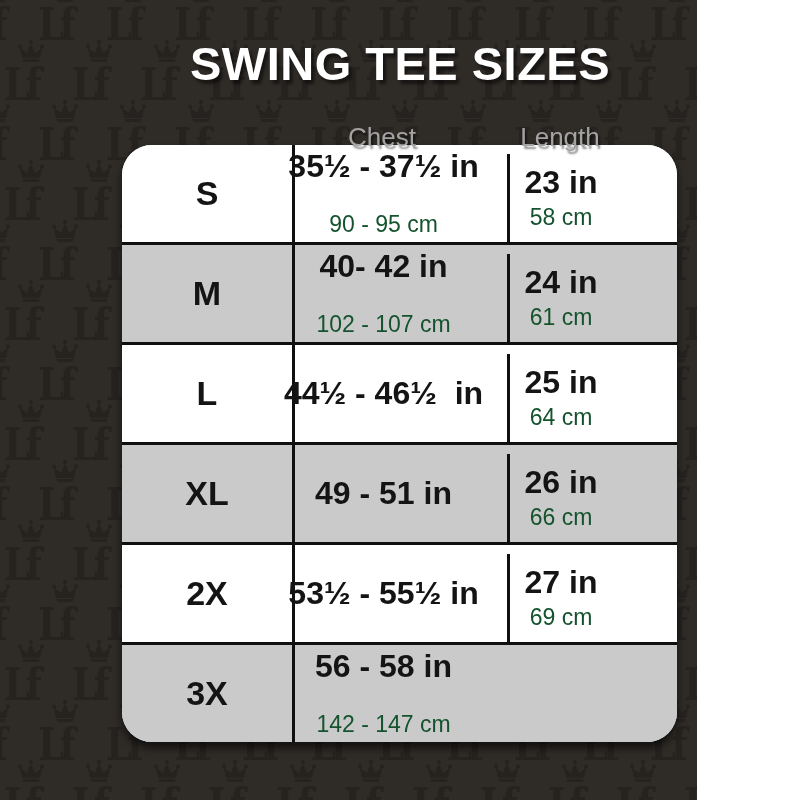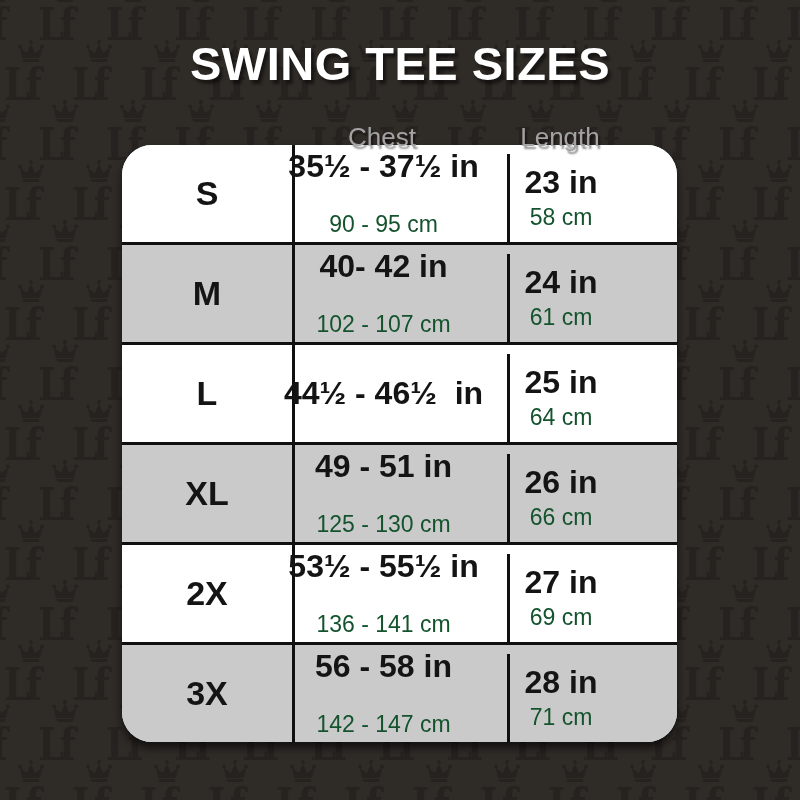--- a/index.html
+++ b/index.html
@@ -1,17 +1,17 @@
 <!DOCTYPE html>
 <html><head>
 <meta charset="utf-8">
 <style>
   html,body{margin:0;padding:0;}
   body{width:800px;height:800px;overflow:hidden;font-family:"Liberation Sans","DejaVu Sans",sans-serif;}
-  .stage{position:relative;width:800px;height:800px;background:#2f2b27;overflow:hidden;}
+  .stage{position:relative;width:697px;height:800px;background:#2f2b27;overflow:hidden;}
   .bg-svg{position:absolute;left:0;top:0;width:800px;height:800px;display:block;}
   .title{position:absolute;left:0;top:36px;width:800px;margin:0;text-align:center;
          font-size:47px;font-weight:bold;letter-spacing:.5px;color:#ffffff;
          text-shadow:3px 4px 3px rgba(0,0,0,.5);z-index:3;}
   .col-head{position:absolute;top:122px;transform:translateX(-50%);font-size:26px;font-weight:normal;
             color:#a3a3a3;text-shadow:2px 3px 2px rgba(0,0,0,.45);z-index:3;white-space:nowrap;}
   .col-head.chest{left:382px;}
   .col-head.length{left:560px;}
   .size-table{position:absolute;left:122px;top:145px;width:555px;height:597px;border-radius:30px;
               overflow:hidden;display:flex;flex-direction:column;z-index:2;
@@ -305,50 +305,44 @@
         <span class="cm-line">64 cm</span>
       </div>
     </div>
 
     <div class="trow shaded">
       <div class="cell">
         <span class="size-label">XL</span>
       </div>
       <div class="cell chest-c">
         <span class="in-line">49 - 51 in</span>
-        <span class="cm-line">125 - 130 cm</span>
       </div>
       <div class="cell length-c">
         <span class="in-line">26 in</span>
         <span class="cm-line">66 cm</span>
       </div>
     </div>
 
     <div class="trow light">
       <div class="cell">
         <span class="size-label">2X</span>
       </div>
       <div class="cell chest-c">
         <span class="in-line">53½ - 55½ in</span>
-        <span class="cm-line">136 - 141 cm</span>
       </div>
       <div class="cell length-c">
         <span class="in-line">27 in</span>
         <span class="cm-line">69 cm</span>
       </div>
     </div>
 
     <div class="trow shaded">
       <div class="cell">
         <span class="size-label">3X</span>
       </div>
       <div class="cell chest-c">
         <span class="in-line">56 - 58 in</span>
         <span class="cm-line">142 - 147 cm</span>
       </div>
-      <div class="cell length-c">
-        <span class="in-line">28 in</span>
-        <span class="cm-line">71 cm</span>
-      </div>
     </div>
 
   </div>
 </div>
 
 </body></html>

